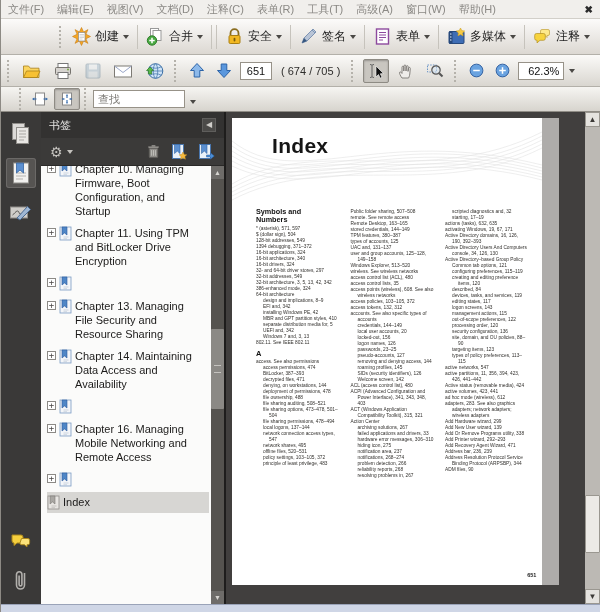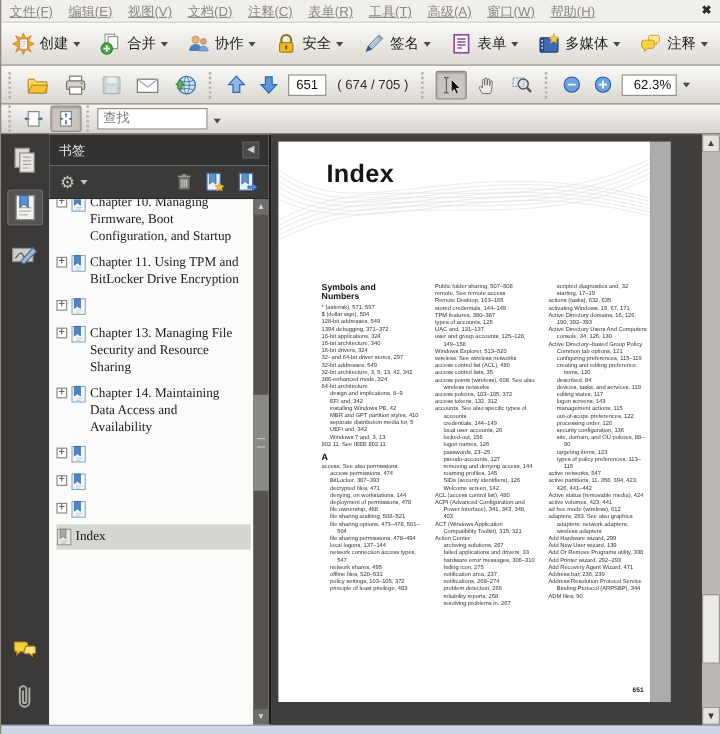--- a/index.html
+++ b/index.html
@@ -2,41 +2,41 @@
 <html><head>
 <meta charset="utf-8">
 <style>
   * { box-sizing: border-box; margin: 0; padding: 0; }
   html,body { width:600px; height:612px; overflow:hidden; }
   body { font-family:"Liberation Sans", sans-serif; background:#3e3d3c; }
   .window { width:600px; height:612px; display:flex; flex-direction:column; border-left:1px solid #8d8a84; }
 
   
   .menubar { height:19px; background:#f1efec; border-bottom:1px solid #d2cfc9; display:flex; align-items:center; padding:0 7px; gap:13px; font-size:11px; color:#8b8985; flex:0 0 auto; }
-  .menu-item { white-space:nowrap; cursor:default;text-decoration:underline; }
+  .menu-item { white-space:nowrap; cursor:default; }
   .menu-close { margin-left:auto; color:#2b2b2b; font-size:10px; font-weight:bold; }
 
   
   .toolbar1 { height:36px; background:linear-gradient(#fcfbfa,#dcd8d2); border-bottom:1px solid #b3b0a9; display:flex; align-items:center; padding:0 4px; flex:0 0 auto;justify-content:flex-end; }
   .grip { width:3px; height:22px; border-left:2px dotted #b5b2ab; margin:0 4px 0 2px; }
   .tb-btn { display:flex; align-items:center; gap:4px; padding:2px 6px; font-size:12px; color:#1f1f1f; border-radius:2px; white-space:nowrap; }
   .caret { width:0; height:0; border-left:3px solid transparent; border-right:3px solid transparent; border-top:4px solid #4a4845; display:inline-block; }
   .tb-sep1 { width:1px; height:24px; background:#c6c3bc; margin:0 2px; }
 
   
   .toolbar2 { height:32px; background:linear-gradient(#fbfaf8,#d9d6d0); border-bottom:1px solid #b3b0a9; display:flex; align-items:center; padding:0 4px; gap:5px; flex:0 0 auto; }
   .icon-btn { display:flex; align-items:center; justify-content:center; padding:2px 3px; border-radius:2px; }
   .icon-btn.disabled { opacity:.45; }
   .icon-btn.pressed { background:#c9c6c0; border:1px solid #8e8b84; box-shadow:inset 0 1px 2px rgba(0,0,0,.25); }
   .page-box { width:32px; height:18px; background:#fff; border:1px solid #979288; font-size:11px; text-align:center; color:#111; padding:0; }
   .page-info { font-size:11px; color:#2e2d2b; margin:0 4px; white-space:nowrap; }
   .zoom-box { min-width:46px; height:18px; background:#fff; border:1px solid #979288; font-size:11px; color:#111; display:flex; align-items:center; justify-content:flex-end; padding:0 4px; }
 
   
-  .toolbar3 { height:25px; background:linear-gradient(#f6f5f2,#d7d4ce); border-bottom:1px solid #8f8c85; display:flex; align-items:center; padding:0 4px; gap:2px; flex:0 0 auto; }
+  .toolbar3 { height:25px; background:linear-gradient(#f6f5f2,#d7d4ce); border-bottom:1px solid #8f8c85; display:flex; align-items:center; padding:0 16px; gap:2px; flex:0 0 auto; }
   .find-input { width:92px; height:18px; border:1px solid #979288; background:#fff; font-size:11px; padding:0 4px; color:#333; font-family:"Liberation Sans",sans-serif; }
   .find-input::placeholder { color:#7d7b77; opacity:1; }
   .combo-caret { padding:2px 3px; }
 
   
   .main { flex:1; display:flex; min-height:0; }
 
   .navstrip { width:40px; background:#3a3938; display:flex; flex-direction:column; align-items:center; padding:7px 0 8px; gap:9px; flex:0 0 auto; }
   .rail-btn { width:30px; height:30px; display:flex; align-items:center; justify-content:center; border-radius:3px; }
   .rail-btn.active { background:#565452; box-shadow:inset 0 0 0 1px #6b6967; }
@@ -48,34 +48,34 @@
   .bp-toolbar { height:28px; background:#3b3a39; display:flex; align-items:center; padding:0 9px; gap:4px; flex:0 0 auto; border-bottom:1px solid #2a2928; }
   .gear { color:#c5c3bf; font-size:14px; line-height:14px; }
   .bp-right { margin-left:auto; display:flex; gap:9px; align-items:center; }
   .bp-body { flex:1; display:flex; min-height:0; }
   .bm-list { flex:1; overflow:hidden; padding:0 2px 0 6px; background:#fbfbfa; }
   .bm-item { display:flex; gap:3px; padding:3px 2px 3px 0; margin-bottom:2px; font-size:11px; line-height:14px; color:#1c1b1a; align-items:flex-start; }
   .bm-item.selected { background:#d7d6d3; }
   .bm-item:first-child { margin-top:-7px; }
   .bm-expander { width:9px; height:9px; flex:0 0 auto; background:#fff; border:1px solid #8c8a86; color:#4a4846; font-size:9px; line-height:7px; text-align:center; margin-top:2px; font-family:"DejaVu Sans Mono",monospace; }
   .bm-ico { flex:0 0 auto; margin-top:0; }
-  .bm-label { width:126px;font-family:Liberation Serif, serif; }
+  .bm-label { width:126px; }
   .bm-scroll { width:13px; background:#55534f; display:flex; flex-direction:column; flex:0 0 auto; }
   .scr-btn { height:13px; background:#6e6c69; color:#d6d4d0; font-size:7px; line-height:13px; text-align:center; flex:0 0 auto; }
   .bm-thumb { margin-top:150px; height:80px; background:#8b8985; border-radius:1px; position:relative; }
   .bm-thumb::after { content:""; position:absolute; left:3px; right:3px; top:36px; height:6px; border-top:1px solid #c5c3bf; border-bottom:1px solid #c5c3bf; }
   .scr-fill { flex:1; }
 
   
   .docpane { flex:1; position:relative; background:#413f3e; min-width:0; }
   .page { position:absolute; left:6px; top:6px; width:310px; height:467px; background:#fff; }
   .page-edge { position:absolute; left:316px; top:6px; width:17px; height:467px; background:#aeacaa; }
   .waves { position:absolute; left:0; top:0; width:310px; height:95px; }
   .page-title { position:absolute; left:40px; top:16px; font-size:21px; font-weight:600; color:#151515; letter-spacing:.3px; }
-  .cols-clip { position:absolute; left:36px; top:90px; width:274px; height:372px; overflow:hidden;margin-top:28px; }
+  .cols-clip { position:absolute; left:24px; top:90px; width:274px; height:372px; overflow:hidden; }
   .cols2x { width:548px; transform:scale(.5); transform-origin:0 0; display:flex; gap:22px; color:#32302d; }
   .idx-col { width:167px; flex:0 0 auto; }
   .idx-col > div { font-size:9.6px; line-height:12px; }
   .idx-h1 { font-size:14.5px !important; line-height:15px !important; font-weight:bold; color:#111; max-width:105px; margin-bottom:5px; }
   .idx-h2 { font-size:15px !important; font-weight:bold; color:#111; margin:9px 0 4px; }
   .e0 { padding-left:14px; text-indent:-14px; }
   .e1 { padding-left:26px; text-indent:-12px; }
   .pageno-wrap { position:absolute; right:6px; top:452px; transform:scale(.5); transform-origin:top right; }
   .pageno { font-size:11px; font-weight:bold; color:#222; }
 
@@ -129,32 +129,20 @@
             <rect x="7" y="3.5" width="8" height="10" fill="#fff" stroke="#999"></rect>
             <circle cx="6" cy="13.5" r="4.7" fill="#49a942" stroke="#2f7d2a"></circle>
             <path d="M6 10.8v5.4M3.3 13.5h5.4" stroke="#fff" stroke-width="1.5"></path>
           </svg>
         </span>
       <span>合并</span>
         <span class="caret"></span>
     </div>
     <span class="tb-sep1"></span>
 
-    <div class="tb-btn">
-      <span>
-          <svg width="19" height="19" viewBox="0 0 19 19">
-            <circle cx="7" cy="6" r="3" fill="#e9b77c" stroke="#b07c3a" stroke-width="0.5"></circle>
-            <path d="M2 15c0-3 2.2-5 5-5s5 2 5 5z" fill="#4d7fc1" stroke="#2d5a96" stroke-width="0.5"></path>
-            <circle cx="13.5" cy="7.5" r="2.4" fill="#dba86b" stroke="#a8733a" stroke-width="0.5"></circle>
-            <path d="M9.5 15.5c0-2.4 1.8-4 4-4s4 1.6 4 4z" fill="#7ba3d6" stroke="#4c78ab" stroke-width="0.5"></path>
-          </svg>
-        </span>
-      <span>协作</span>
-        <span class="caret"></span>
-    </div>
     <span class="tb-sep1"></span>
 
     <div class="tb-btn">
       <span>
           <svg width="19" height="19" viewBox="0 0 19 19">
             <path d="M5.5 8.5V6.2a4 4 0 018 0v2.3" fill="none" stroke="#8a6d1f" stroke-width="1.8"></path>
             <rect x="4" y="8.5" width="11" height="8" rx="1.2" fill="#f2b822" stroke="#a97f12"></rect>
             <rect x="8.6" y="10.8" width="1.8" height="3.6" rx="0.9" fill="#7a5c0e"></rect>
           </svg>
         </span>
@@ -506,20 +494,21 @@
             <div class="bm-item">
     <span class="bm-expander">+</span>
     <span class="bm-ico bm-icon-blue">
                 <svg width="13" height="15" viewBox="0 0 13 15">
                   <rect x="1" y="1" width="11" height="13" fill="#f4f6f9" stroke="#7a9cc4" stroke-width="0.8"></rect>
                   <path d="M3 1v8l2.5-2.1L8 9V1z" fill="#4f86c6" stroke="#2d5c9e" stroke-width="0.6"></path>
                   <path d="M4.5 11h5M4.5 12.8h3.5" stroke="#b9c4d2" stroke-width="0.7"></path>
                 </svg>
               </span>
 
+    <span class="bm-label">Chapter 16. Managing Mobile Networking and Remote Access</span>
   </div>
             <div class="bm-item">
     <span class="bm-expander">+</span>
     <span class="bm-ico bm-icon-blue">
                 <svg width="13" height="15" viewBox="0 0 13 15">
                   <rect x="1" y="1" width="11" height="13" fill="#f4f6f9" stroke="#7a9cc4" stroke-width="0.8"></rect>
                   <path d="M3 1v8l2.5-2.1L8 9V1z" fill="#4f86c6" stroke="#2d5c9e" stroke-width="0.6"></path>
                   <path d="M4.5 11h5M4.5 12.8h3.5" stroke="#b9c4d2" stroke-width="0.7"></path>
                 </svg>
               </span>

